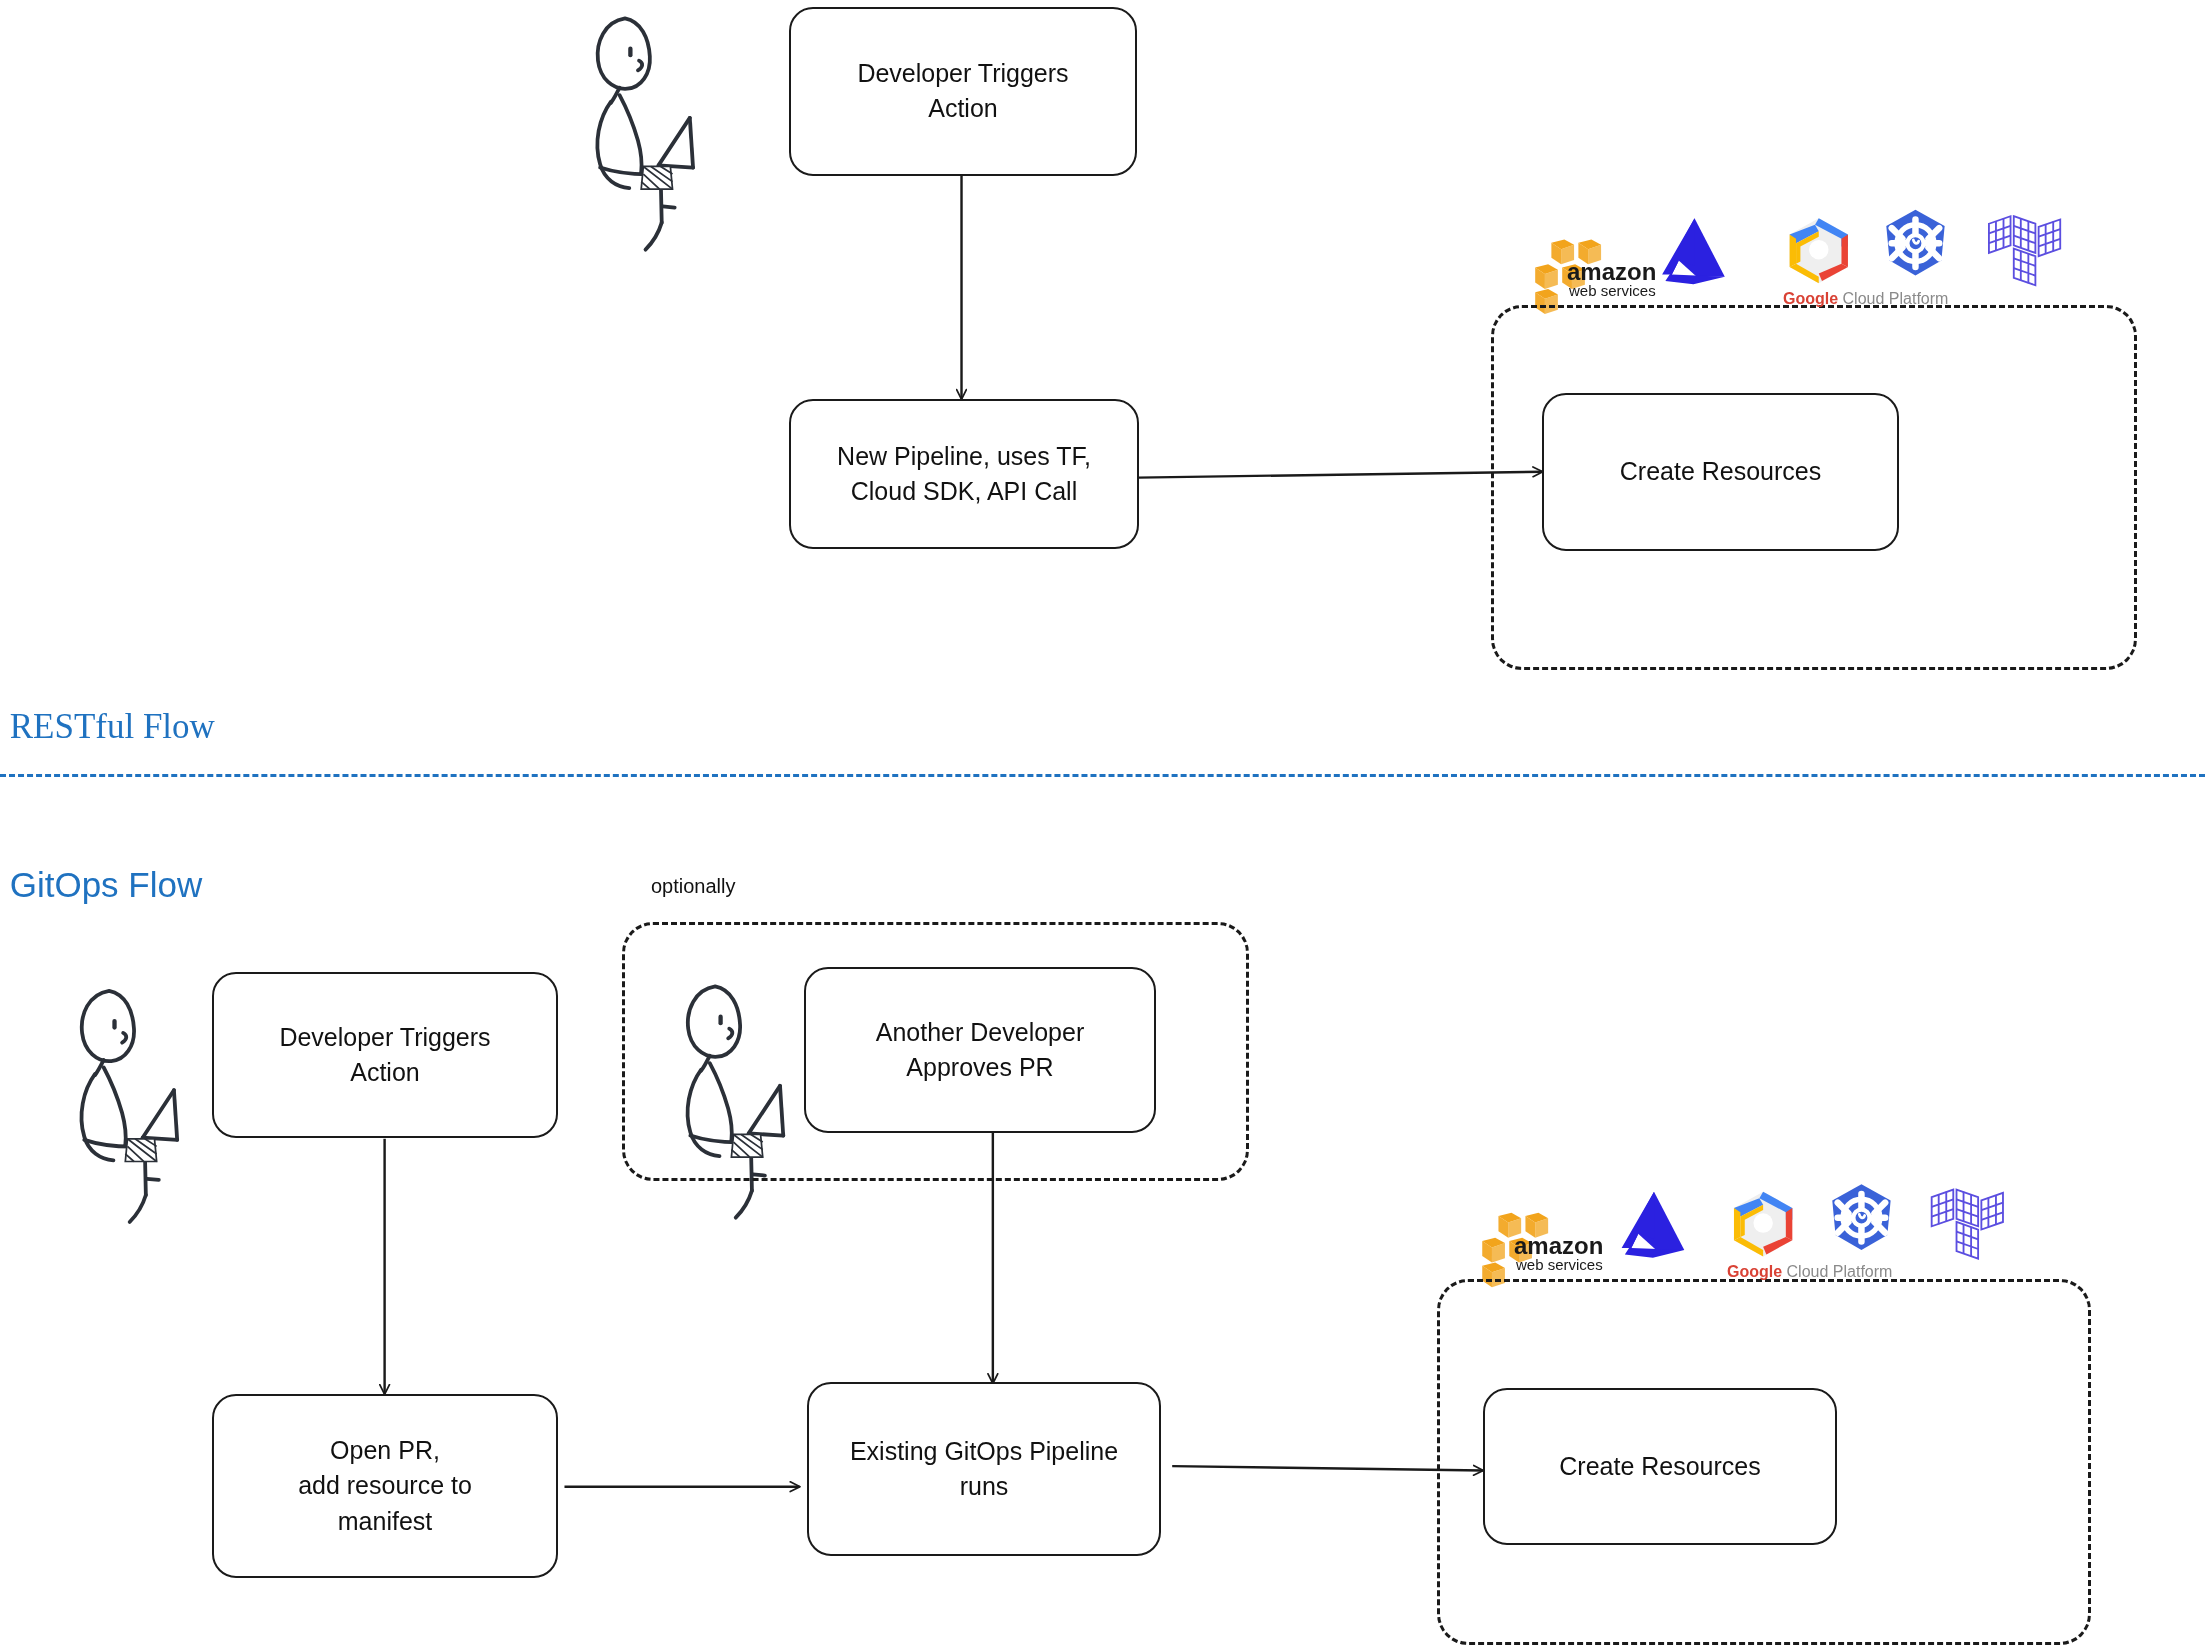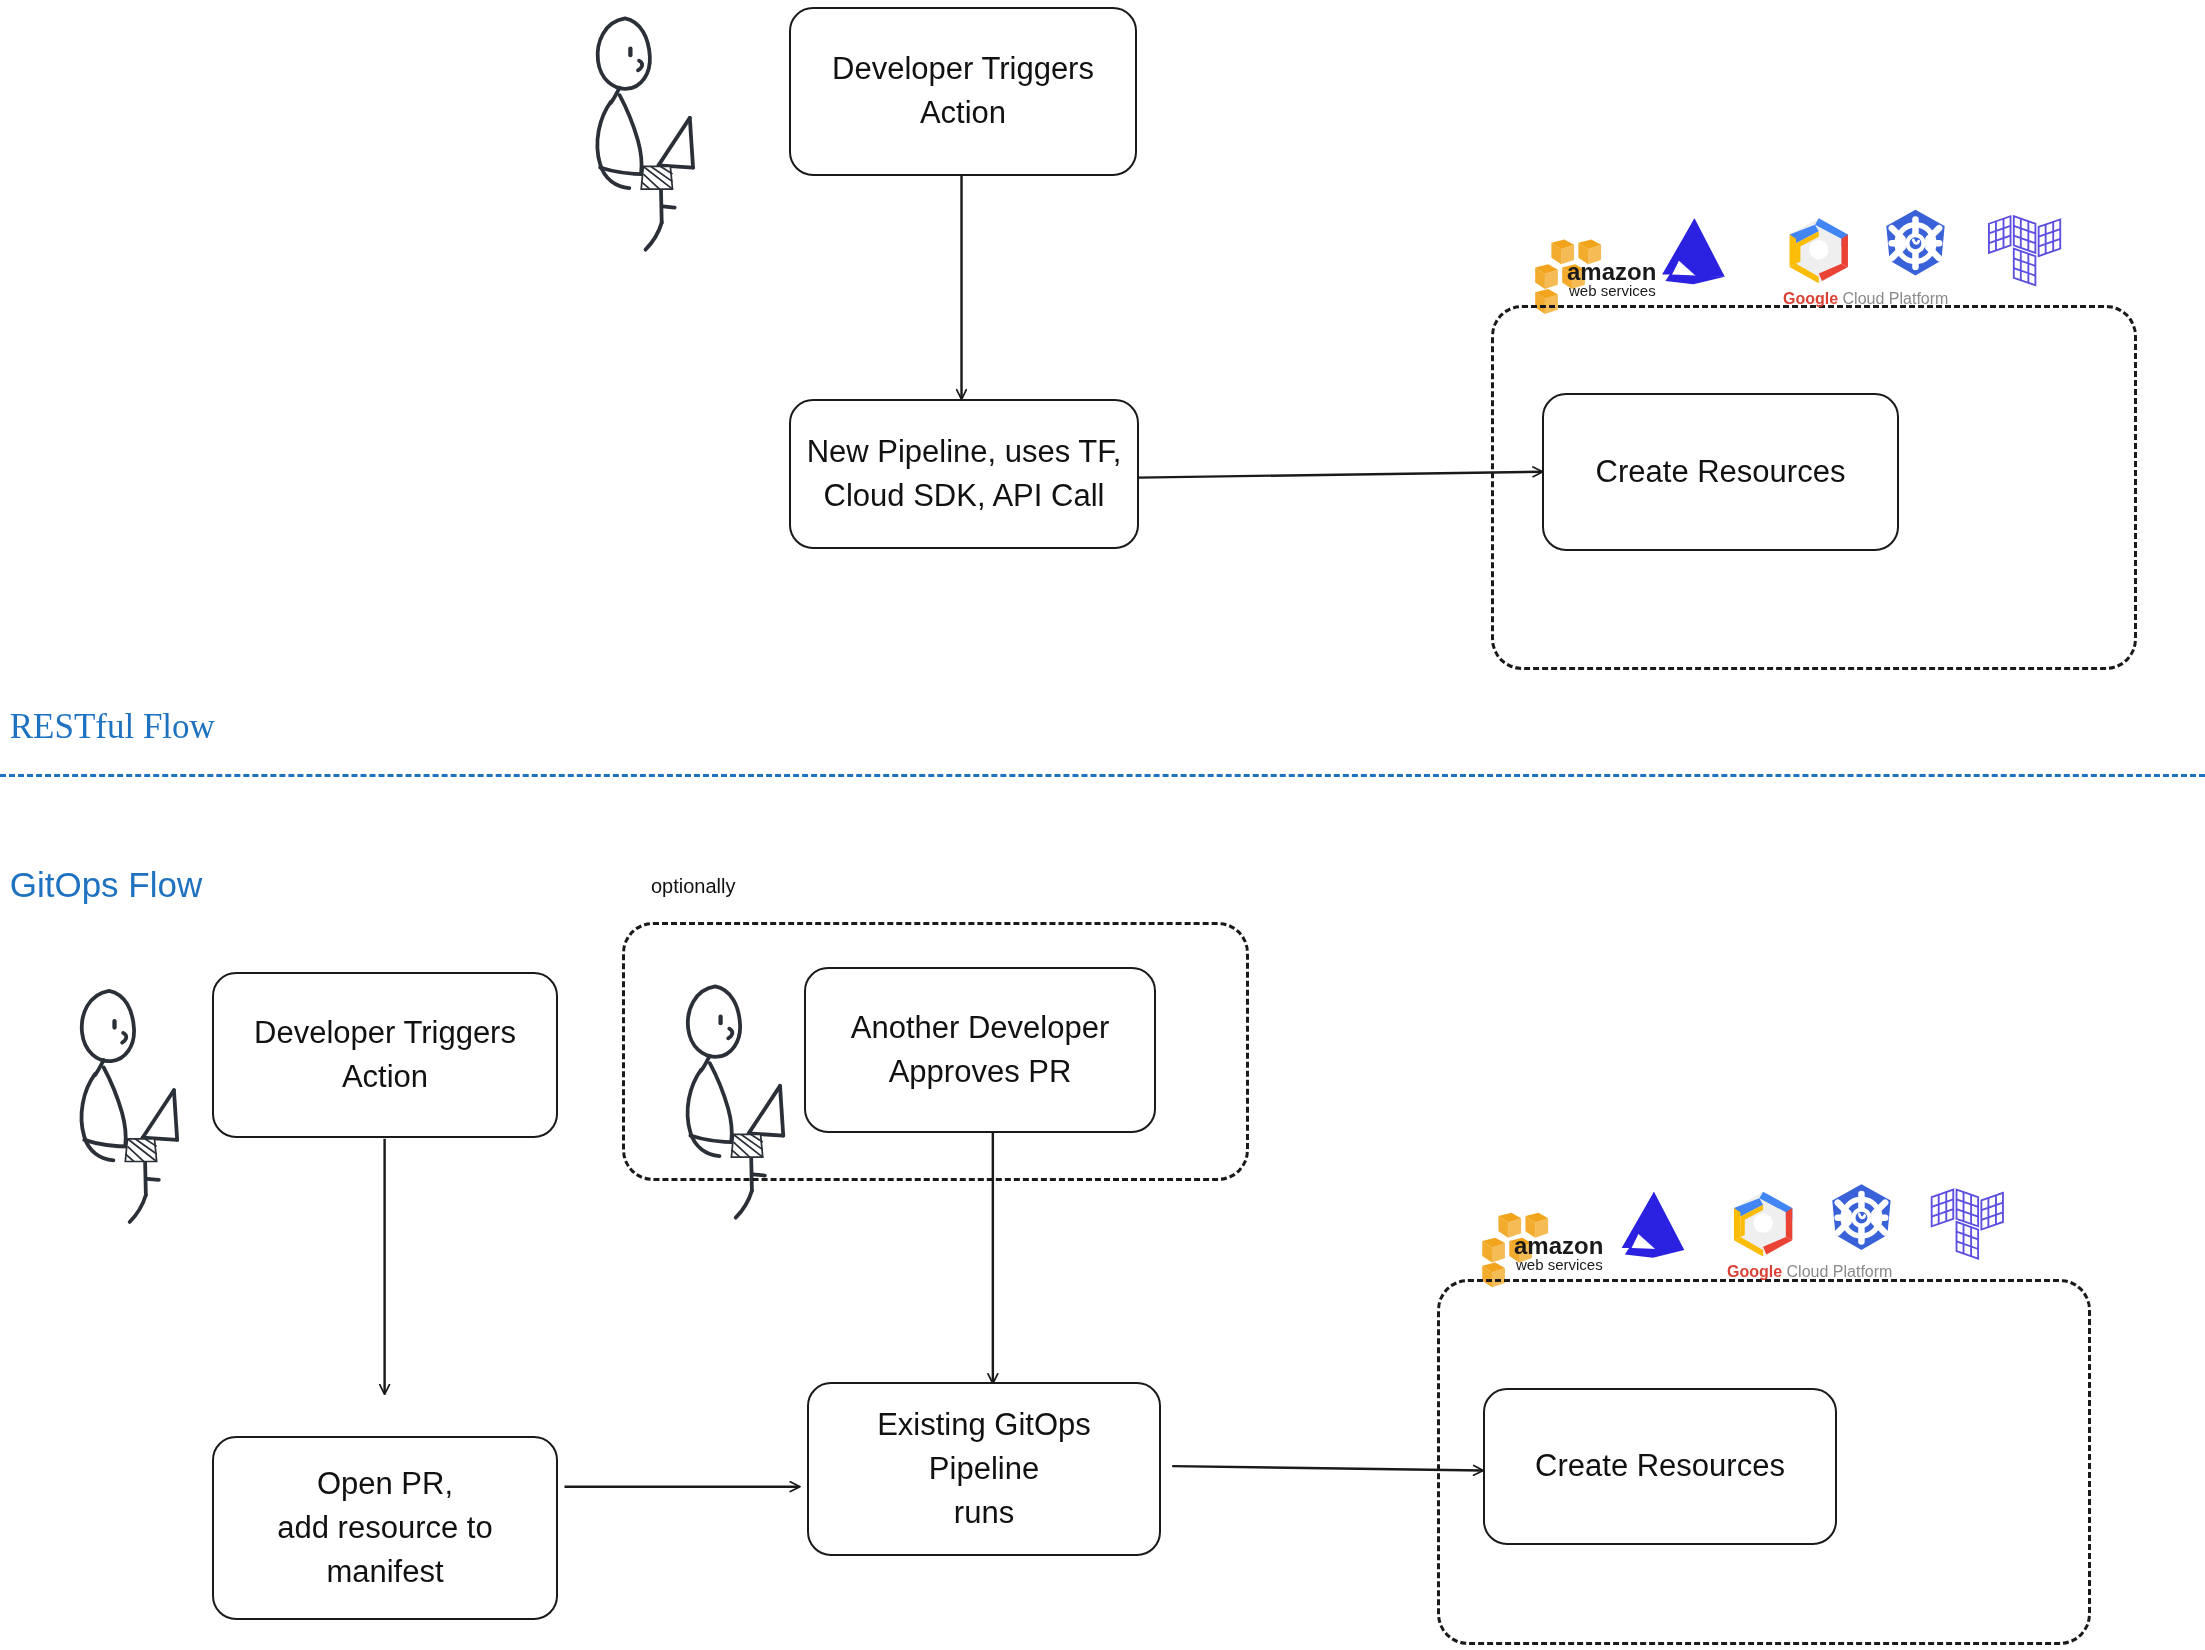--- a/index.html
+++ b/index.html
@@ -21,21 +21,21 @@
     position: absolute;
     box-sizing: border-box;
     border: 2.7px solid #1a1a1a;
     border-radius: 24px;
     background: #ffffff;
     display: flex;
     align-items: center;
     justify-content: center;
     text-align: center;
     color: #111111;
-    font-size: 31px;
+    font-size: 25px;
     line-height: 1.42;
     padding: 5.4px 13px;
   }
   .node .lbl { display: block; white-space: pre-line; }
   .group {
     position: absolute;
     box-sizing: border-box;
     border: 3.2px dashed #1a1a1a;
     border-radius: 31px;
     background: transparent;
@@ -294,21 +294,21 @@
   <div class="node" style="left:212px; top:972px; width:346px; height:166px;">
     <span class="lbl">Developer Triggers
 Action</span>
   </div>
 
   <div class="node" style="left:804px; top:967px; width:352px; height:166px;">
     <span class="lbl">Another Developer
 Approves PR</span>
   </div>
 
-  <div class="node" style="left:212px; top:1394px; width:346px; height:184px;margin-top:42px;">
+  <div class="node" style="left:212px; top:1394px; width:346px; height:184px;">
     <span class="lbl">Open PR,
 add resource to
 manifest</span>
   </div>
 
   <div class="node" style="left:807px; top:1382px; width:354px; height:174px;justify-content:center;">
     <span class="lbl">Existing GitOps Pipeline
 runs</span>
   </div>
 

